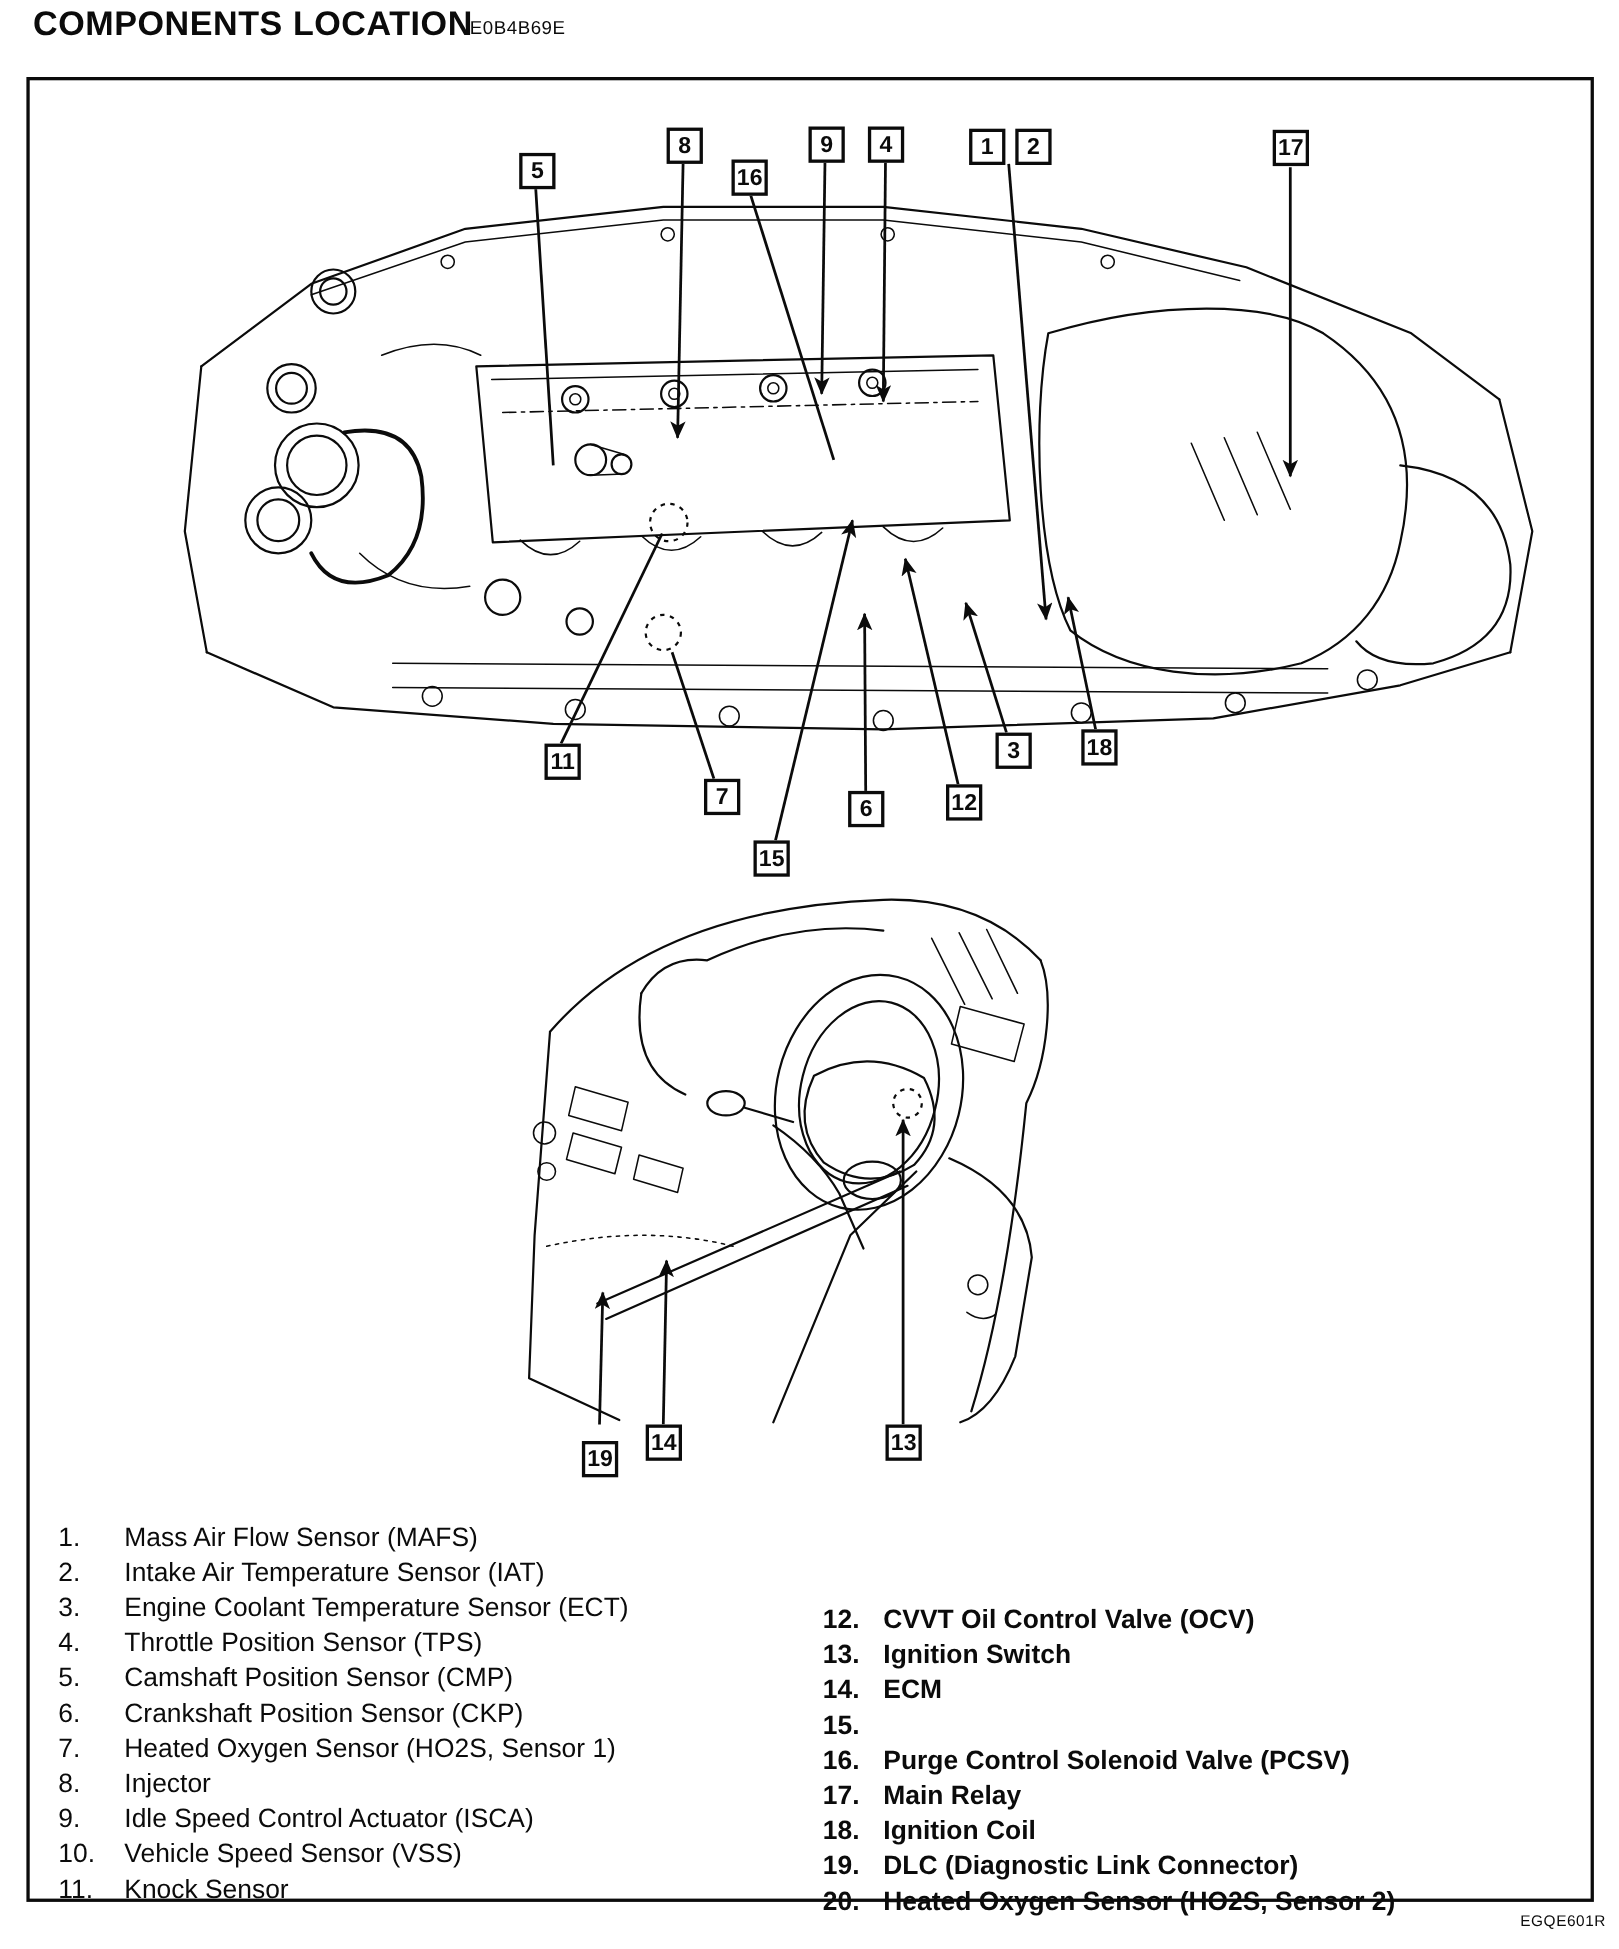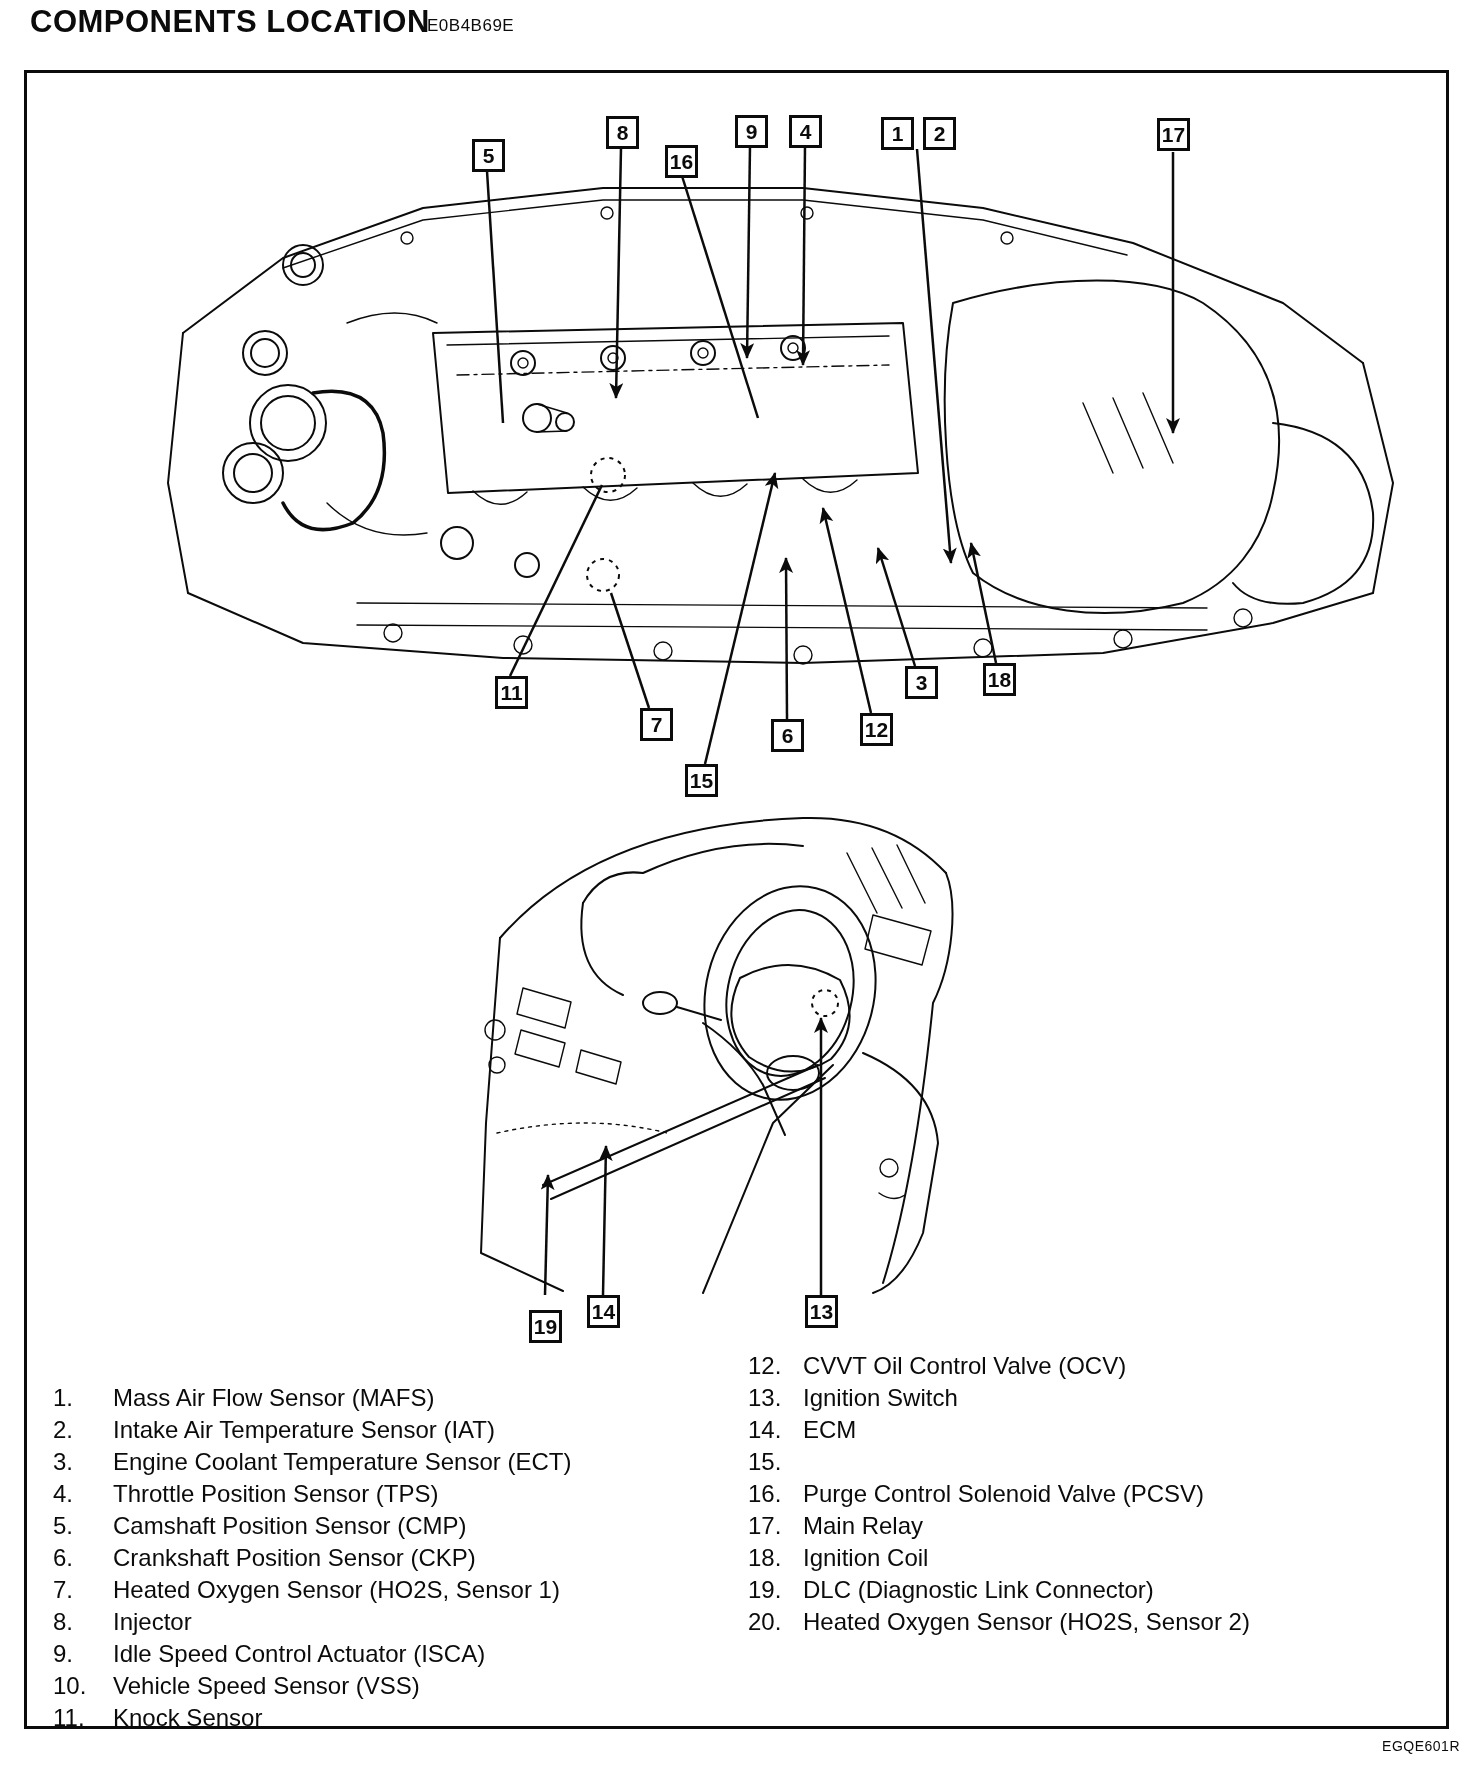--- a/index.html
+++ b/index.html
@@ -13,21 +13,21 @@
   .artwork{position:absolute;left:0;top:0;}
   svg .art{fill:none;stroke:#0b0b0b;stroke-width:2;stroke-linecap:round;stroke-linejoin:round;}
   svg .bold{stroke-width:3.5;}
   svg .thin{stroke-width:1.4;}
   svg .dash{fill:none;stroke:#0b0b0b;stroke-width:2;stroke-dasharray:4 5;}
   svg .lead{fill:none;stroke:#0b0b0b;stroke-width:2.5;}
   .callout{position:absolute;width:27px;height:27px;border:3px solid #0b0b0b;background:#fff;
            font-size:21px;font-weight:700;line-height:27px;text-align:center;z-index:3;}
   .legend{position:absolute;z-index:2;}
   .legend-col-left{left:26px;top:1311px;width:680px;}
-  .legend-col-right{left:721px;top:1279px;width:690px;}
+  .legend-col-right{left:721px;top:1386px;width:690px;font-weight:bold;}
   .legend-row{display:flex;height:32px;align-items:flex-start;font-size:24px;color:#0b0b0b;}
   .legend-row .num{flex:0 0 60px;}
   .legend-col-right .legend-row .num{flex:0 0 55px;}
   .figure-code{position:absolute;left:1340px;top:1738px;width:120px;text-align:right;
                font-size:14px;font-weight:400;letter-spacing:.5px;}
 </style>
 </head>
 <body>
 
 <div class="page">

